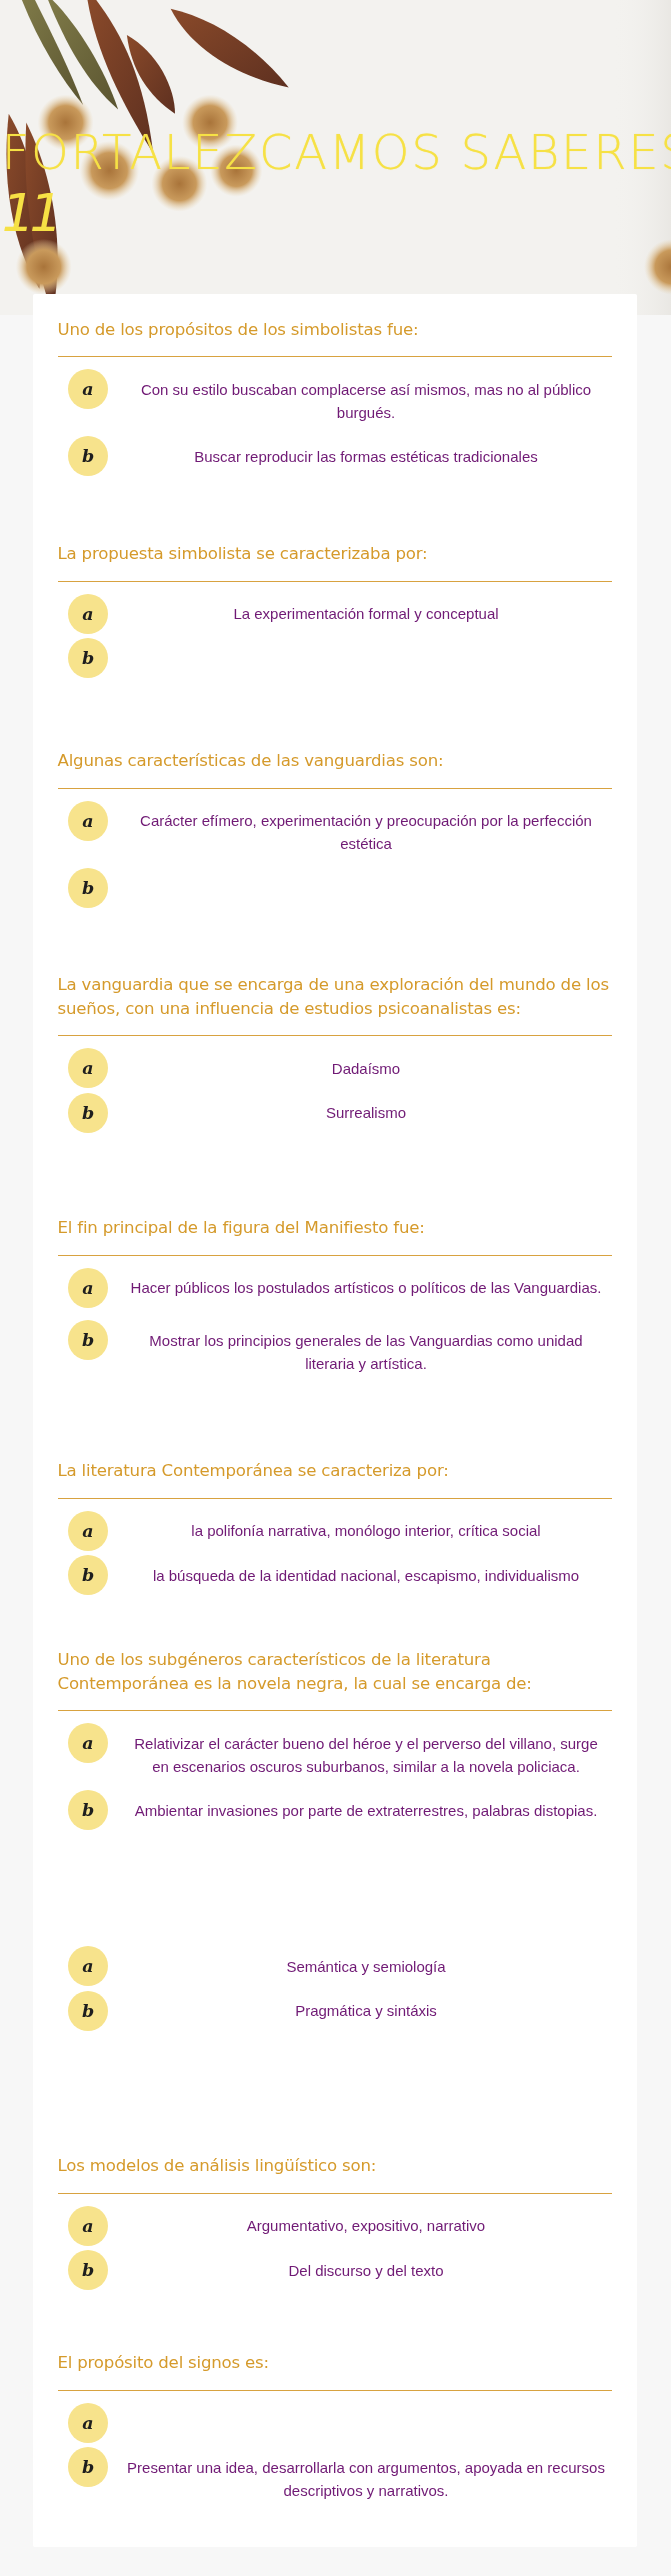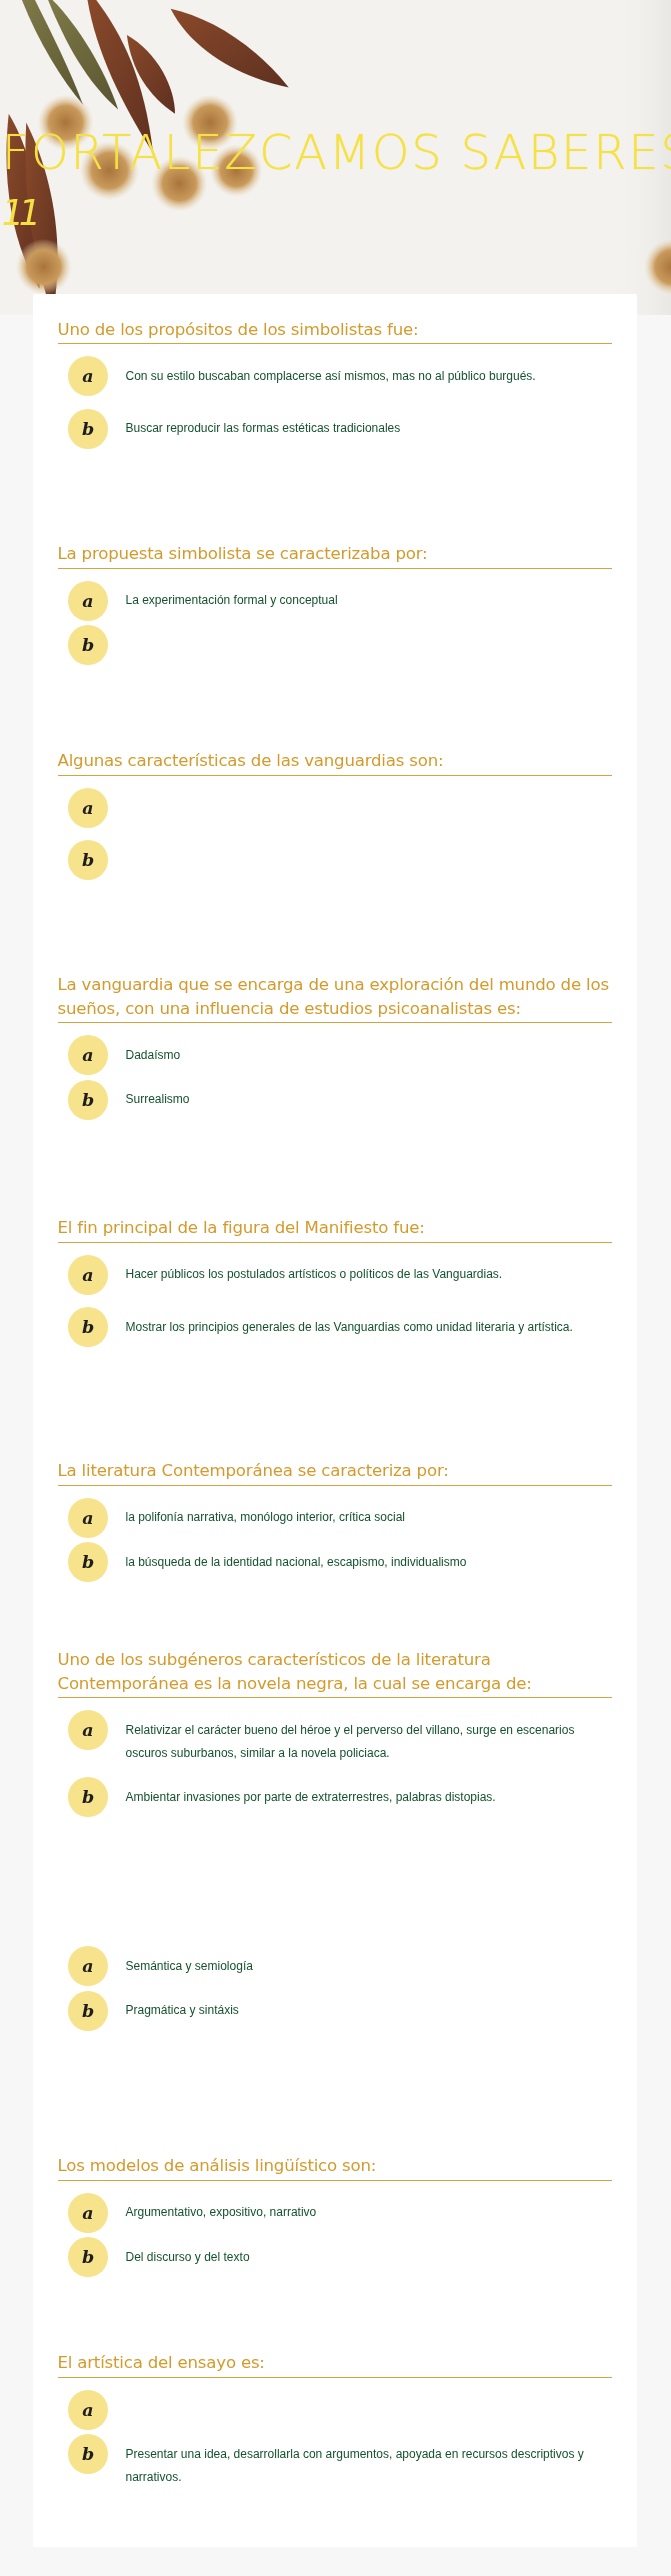--- a/index.html
+++ b/index.html
@@ -26,21 +26,21 @@
       letter-spacing: 1.7px;
       color: #f6e145;
       white-space: nowrap;
       text-shadow: 0 0 0.9px rgba(246,225,69,0.6);
     }
     .hero-subtitle {
       position: absolute;
       left: 1.7px;
       top: 187px;
       font-family: "DejaVu Sans", sans-serif;
-      font-size: 35px;
+      font-size: 52px;
       line-height: 52px;
       color: #f6e145;
       font-style: italic;
       letter-spacing: -5.2px;
     }
 
     .card {
       position: absolute;
       left: 33px;
       top: 294px;
@@ -55,21 +55,21 @@
       left: 24.5px;
       width: 554px;
     }
     .q-heading {
       font-family: "DejaVu Sans", sans-serif;
       font-size: 16.6px;
       font-weight: normal;
       line-height: 23.6px;
       color: #d59a2b;
       letter-spacing: -0.2px;
-      padding-bottom: 2px;
+      padding-bottom: 15px;
       border-bottom: 1.3px solid #d8a240;
     }
     .answers { padding-top: 12.2px; }
     .answer {
       display: flex;
       align-items: flex-start;
       margin-bottom: 4.4px;
     }
     .answer.spaced { margin-bottom: 12.2px; }
     .bullet {
@@ -85,24 +85,25 @@
       font-family: "DejaVu Serif", serif;
       font-style: italic;
       font-weight: bold;
       font-size: 17.5px;
       color: #1e1e1e;
     }
     .answer-text {
       margin-left: 17.5px;
       padding-top: 8.7px;
       font-family: "Liberation Sans", sans-serif;
-      font-size: 12px;
+      font-size: 15px;
       line-height: 23px;
-      color: #14532d;
+      color: #701a75;
       width: 481px;
+      text-align: center;
     }
   </style>
 </head>
 <body>
 
 <div class="hero">
   <svg class="hero-decor" viewBox="0 0 768 360" xmlns="http://www.w3.org/2000/svg">
     <defs>
       <radialGradient id="burr" cx="50%" cy="50%" r="50%">
         <stop offset="0%" stop-color="#a9743a"></stop>
@@ -173,20 +174,21 @@
         <span class="bullet">b</span>
       </div>
     </div>
   </section>
 
   <section class="question" style="top:455px">
     <h2 class="q-heading">Algunas características de las vanguardias son:</h2>
     <div class="answers">
       <div class="answer spaced">
         <span class="bullet">a</span>
+        <span class="answer-text">Carácter efímero, experimentación y preocupación por la perfección estética</span>
       </div>
       <div class="answer">
         <span class="bullet">b</span>
       </div>
     </div>
   </section>
 
   <section class="question" style="top:679px">
     <h2 class="q-heading">La vanguardia que se encarga de una exploración del mundo de los sueños, con una influencia de estudios psicoanalistas es:</h2>
     <div class="answers">
@@ -264,21 +266,21 @@
         <span class="answer-text">Argumentativo, expositivo, narrativo</span>
       </div>
       <div class="answer">
         <span class="bullet">b</span>
         <span class="answer-text">Del discurso y del texto</span>
       </div>
     </div>
   </section>
 
   <section class="question" style="top:2057px">
-    <h2 class="q-heading">El artística del ensayo es:</h2>
+    <h2 class="q-heading">El propósito del signos es:</h2>
     <div class="answers">
       <div class="answer">
         <span class="bullet">a</span>
       </div>
       <div class="answer">
         <span class="bullet">b</span>
         <span class="answer-text">Presentar una idea, desarrollarla con argumentos, apoyada en recursos descriptivos y narrativos.</span>
       </div>
     </div>
   </section>

